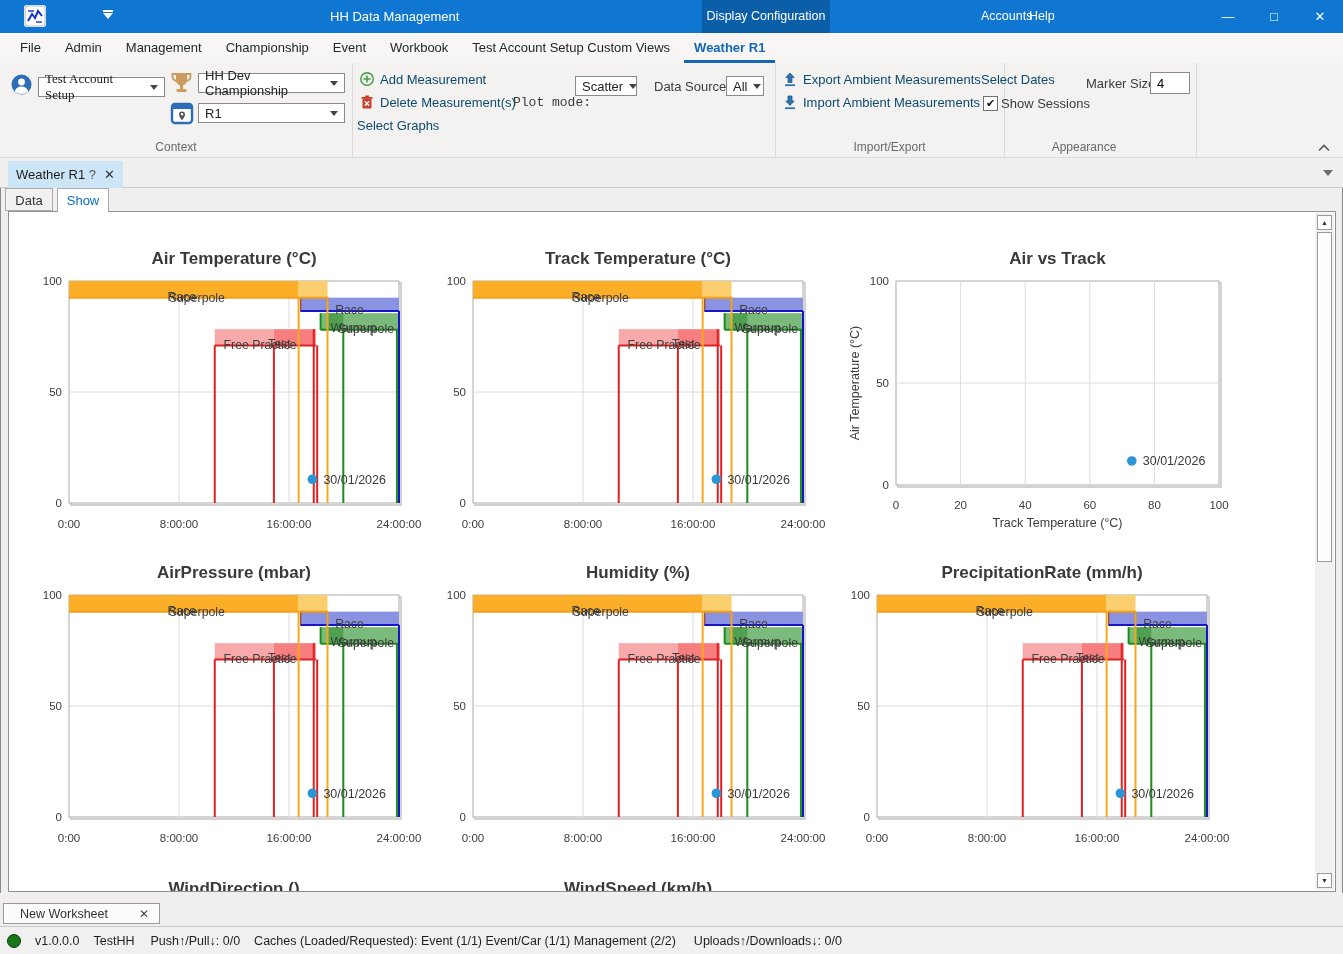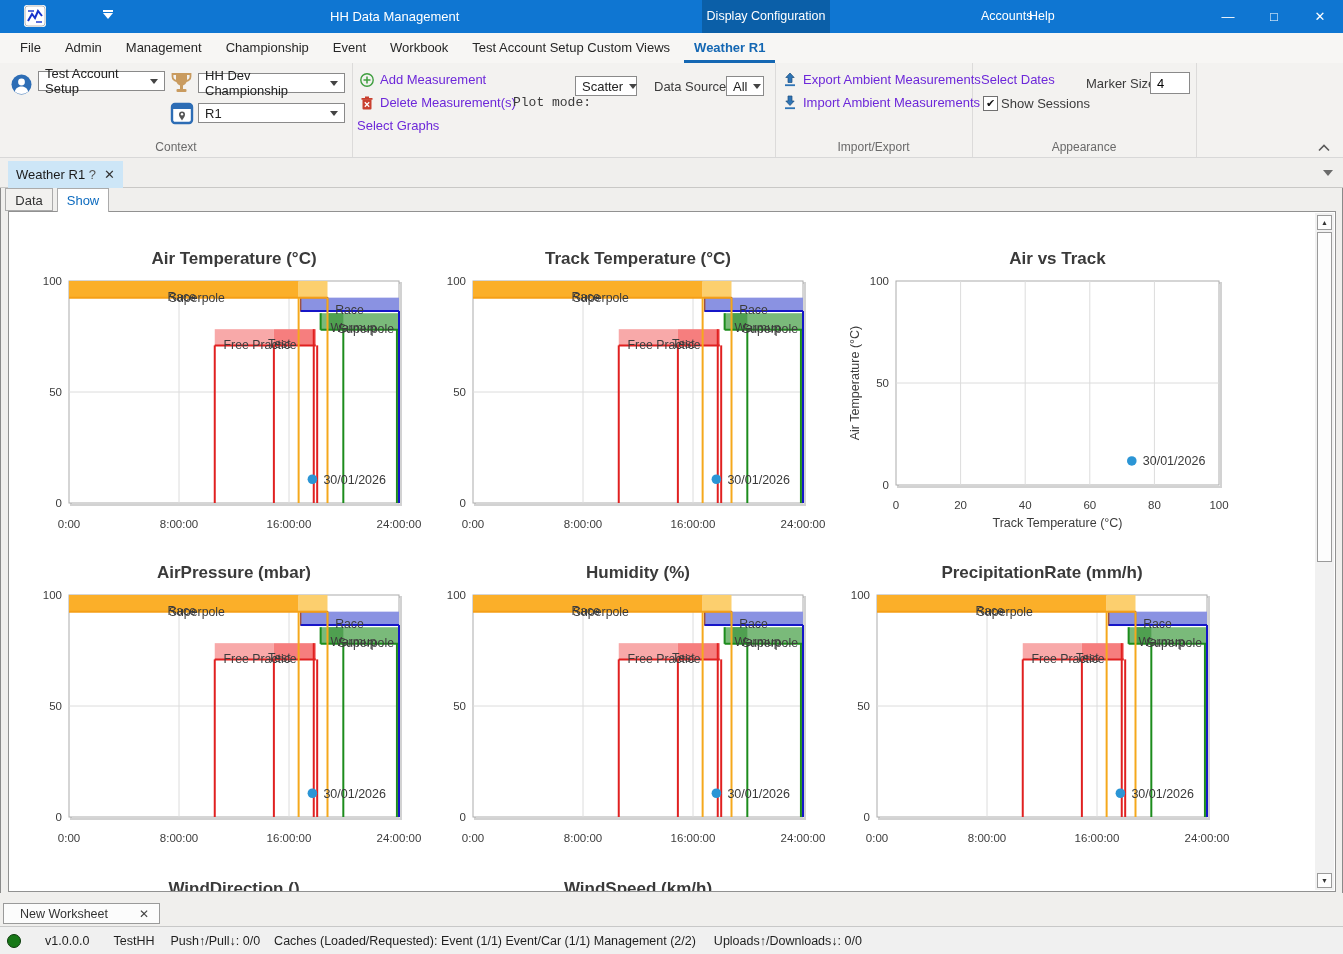--- a/index.html
+++ b/index.html
@@ -24,21 +24,21 @@
   .menu-item{padding:0 12px;line-height:30px;font-size:13px;color:#262626;position:relative;}
   .menu-item.active{color:#1467b3;font-weight:bold;}
   .menu-item.active::after{content:"";position:absolute;left:2px;right:2px;bottom:0;height:3px;background:#1467b3;}
   
   .ribbon{position:absolute;left:0;top:63px;width:1343px;height:95px;background:#f3f2f0;border-bottom:1px solid #d8d8d8;box-sizing:border-box;font-size:13px;color:#383838;}
   .rgroup{position:absolute;top:0;height:94px;border-right:1px solid #dcdbda;}
   .rgroup-label{position:absolute;bottom:3px;left:0;right:0;text-align:center;font-size:12px;color:#6a6a6a;}
   .dd{position:absolute;height:20px;background:#fff;border:1px solid #8a8a8a;display:flex;align-items:center;padding:0 6px;box-sizing:border-box;font-size:13px;color:#222;}
   .dd .spacer{flex:1;}
   .dd-caret{width:0;height:0;border-left:4px solid transparent;border-right:4px solid transparent;border-top:5px solid #444;margin-left:6px;}
-  .rbtn{position:absolute;display:flex;align-items:flex-end;font-size:13px;color:#6d28d9;white-space:nowrap;}
+  .rbtn{position:absolute;display:flex;align-items:flex-start;font-size:13px;color:#0c4a6e;white-space:nowrap;}
   .rbtn .ric{margin-right:6px;display:inline-flex;}
   .rlabel{position:absolute;font-size:13px;color:#3b3b3b;white-space:nowrap;}
   .checkbox{position:absolute;width:13px;height:13px;background:#fff;border:1px solid #707070;font-size:11px;line-height:13px;text-align:center;color:#111;}
   .marker-input{position:absolute;width:40px;height:22px;border:1px solid #8a8a8a;background:#fff;font-size:13px;padding:0 6px;box-sizing:border-box;font-family:"Liberation Sans",sans-serif;}
   .ribbon-collapse{position:absolute;right:12px;bottom:6px;width:14px;height:10px;}
   
   .docstrip{position:absolute;left:0;top:158px;width:1343px;height:30px;background:#f0efed;border-bottom:1px solid #c9c8c6;box-sizing:border-box;}
   .doctab{position:absolute;left:8px;top:3px;width:115px;height:27px;background:#cde6f7;display:flex;align-items:center;font-size:13px;color:#1b1b1b;padding:0 8px;box-sizing:border-box;}
   .doctab .q{margin-left:auto;color:#555;}
   .doctab .x{margin-left:8px;color:#333;}
@@ -55,21 +55,21 @@
   .vscroll{position:absolute;top:1px;right:1px;bottom:1px;width:19px;background:#f1f1f1;}
   .vs-btn{position:absolute;left:2px;width:15px;height:15px;background:#fdfdfd;border:1px solid #9a9a9a;box-sizing:border-box;text-align:center;line-height:13px;font-size:7px;color:#333;}
   .vs-thumb{position:absolute;left:2px;top:19px;width:15px;height:330px;background:#fdfdfd;border:1px solid #9a9a9a;box-sizing:border-box;}
   
   .wsbar{position:absolute;left:0;top:893px;width:1343px;height:33px;background:#f0efed;}
   .wstab{position:absolute;left:3px;top:10px;width:157px;height:21px;background:#fcfcfc;border:1px solid #9a9a9a;box-sizing:border-box;display:flex;align-items:center;font-size:12.5px;color:#333;padding:0 10px 0 16px;}
   .wstab .x{margin-left:auto;color:#444;font-size:12px;}
   
   .statusbar{position:absolute;left:0;top:926px;width:1343px;height:28px;background:#f0f0f0;border-top:1px solid #c8c8c8;box-sizing:border-box;display:flex;align-items:center;font-size:12.5px;color:#1f1f1f;}
   .status-dot{width:12px;height:12px;border-radius:50%;background:#187818;border:1px solid #0c3b0c;margin-left:7px;}
-  .sseg{margin-left:24px;white-space:nowrap;}
+  .sseg{margin-left:14px;white-space:nowrap;}
 </style>
 </head>
 <body>
 
 <div class="titlebar">
   <div class="app-icon">
     <svg width="22" height="22" viewBox="0 0 22 22">
       <rect x="1" y="1" width="20" height="20" rx="3" fill="#fff" stroke="#b8b8b8"></rect>
       <polyline points="4,16 8,9 11,13 14,6 18,11" fill="none" stroke="#1533cc" stroke-width="2"></polyline>
       <line x1="4" y1="6" x2="10" y2="6" stroke="#1533cc" stroke-width="1.4"></line>
@@ -102,21 +102,21 @@
 <div class="ribbon">
 
   <div class="rgroup" style="left:0;width:352px;">
     <span class="ric" style="position:absolute;left:11px;top:11px;">
       <svg width="21" height="21" viewBox="0 0 21 21">
           <circle cx="10.5" cy="10.5" r="10" fill="#2d6db5"></circle>
           <circle cx="10.5" cy="8" r="3.4" fill="#fff"></circle>
           <path d="M3.8 17.5c1-3.6 3.6-5 6.7-5s5.7 1.4 6.7 5a10 10 0 0 1-13.4 0z" fill="#fff"></path>
         </svg>
     </span>
-    <div class="dd" style="left:38px;top:8px;width:127px;">
+    <div class="dd" style="left:38px;top:14px;width:127px;font-family:Liberation Serif, serif;">
       <span>Test Account Setup</span>
         <span class="spacer"></span>
         <span class="dd-caret"></span>
     </div>
     <span class="ric" style="position:absolute;left:170px;top:8px;">
       <svg width="23" height="24" viewBox="0 0 23 24">
           <path d="M6 2h11v7a5.5 5.5 0 0 1-11 0z" fill="#c99b5f"></path>
           <path d="M6 3H2.5v2.5A4.5 4.5 0 0 0 7 10" fill="none" stroke="#c99b5f" stroke-width="1.8"></path>
           <path d="M17 3h3.5v2.5A4.5 4.5 0 0 1 16 10" fill="none" stroke="#c99b5f" stroke-width="1.8"></path>
           <rect x="10" y="14" width="3" height="4" fill="#c99b5f"></rect>
@@ -177,21 +177,21 @@
         <span class="dd-caret"></span>
     </div>
     <span class="rlabel" style="left:302px;top:16px;">Data Source:</span>
     <div class="dd" style="left:374px;top:13px;width:38px;">
       <span>All</span>
         <span class="spacer"></span>
         <span class="dd-caret"></span>
     </div>
   </div>
 
-  <div class="rgroup" style="left:775px;width:197px;">
+  <div class="rgroup" style="left:775px;width:197px;padding-left:32px;">
     <div class="rbtn" style="left:8px;top:9px;">
       <span class="ric">
         <svg width="14" height="15" viewBox="0 0 14 15">
             <path d="M7 1l4.2 4.5H9v5H5v-5H2.8z" fill="#2e74b5" stroke="#1d4e7d" stroke-width="0.7"></path>
             <rect x="2" y="12.3" width="10" height="1.8" fill="#2e74b5"></rect>
           </svg>
       </span>
       <span>Export Ambient Measurements</span>
     </div>
     <div class="rbtn" style="left:8px;top:32px;">

